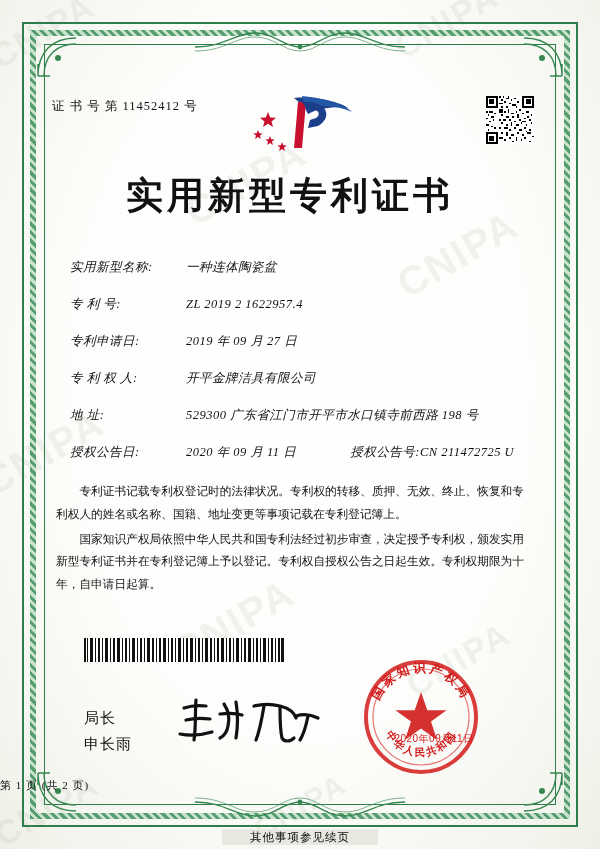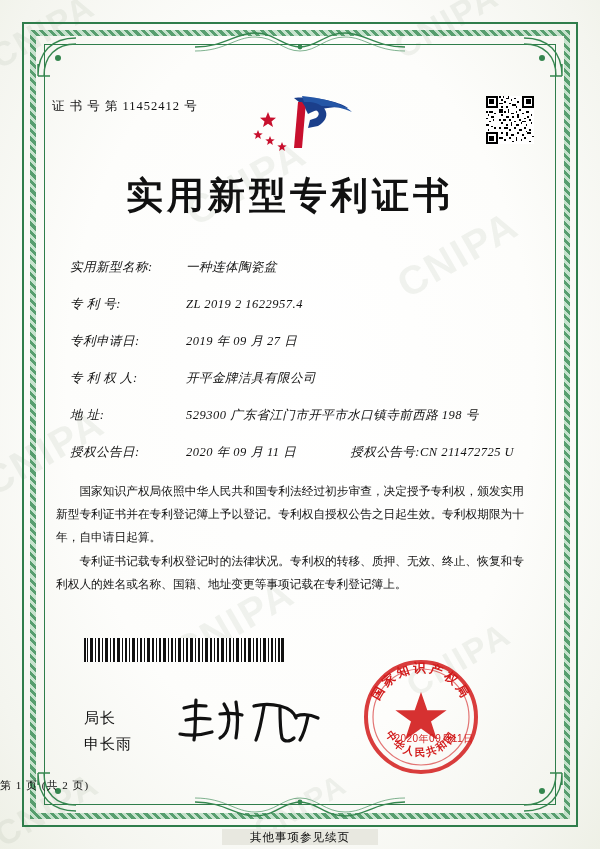--- a/index.html
+++ b/index.html
@@ -471,22 +471,22 @@
       </div>
       <div class="field">
         <div class="lbl">授权公告日:</div>
         <div class="val2" style="flex:0 0 auto;margin-left:0">2020 年 09 月 11 日</div>
         <div class="lbl2" style="margin-left:54px">授权公告号:</div>
         <div class="val2">CN 211472725 U</div>
       </div>
     </div>
 
     <div class="paras">
+      <p>专利证书记载专利权登记时的法律状况。专利权的转移、质押、无效、终止、恢复和专利权人的姓名或名称、国籍、地址变更等事项记载在专利登记簿上。</p>
       <p>国家知识产权局依照中华人民共和国专利法经过初步审查，决定授予专利权，颁发实用新型专利证书并在专利登记簿上予以登记。专利权自授权公告之日起生效。专利权期限为十年，自申请日起算。</p>
-      <p>专利证书记载专利权登记时的法律状况。专利权的转移、质押、无效、终止、恢复和专利权人的姓名或名称、国籍、地址变更等事项记载在专利登记簿上。</p>
     </div>
   </div>
 
   <div class="barcode">
     <svg viewBox="0 0 200 24" shape-rendering="crispEdges">
       <rect width="200" height="24" fill="#fff"></rect>
       <g fill="#111">
         <rect x="0" y="0" width="2" height="24"></rect>
           <rect x="3" y="0" width="1" height="24"></rect>
         <rect x="6" y="0" width="3" height="24"></rect>

